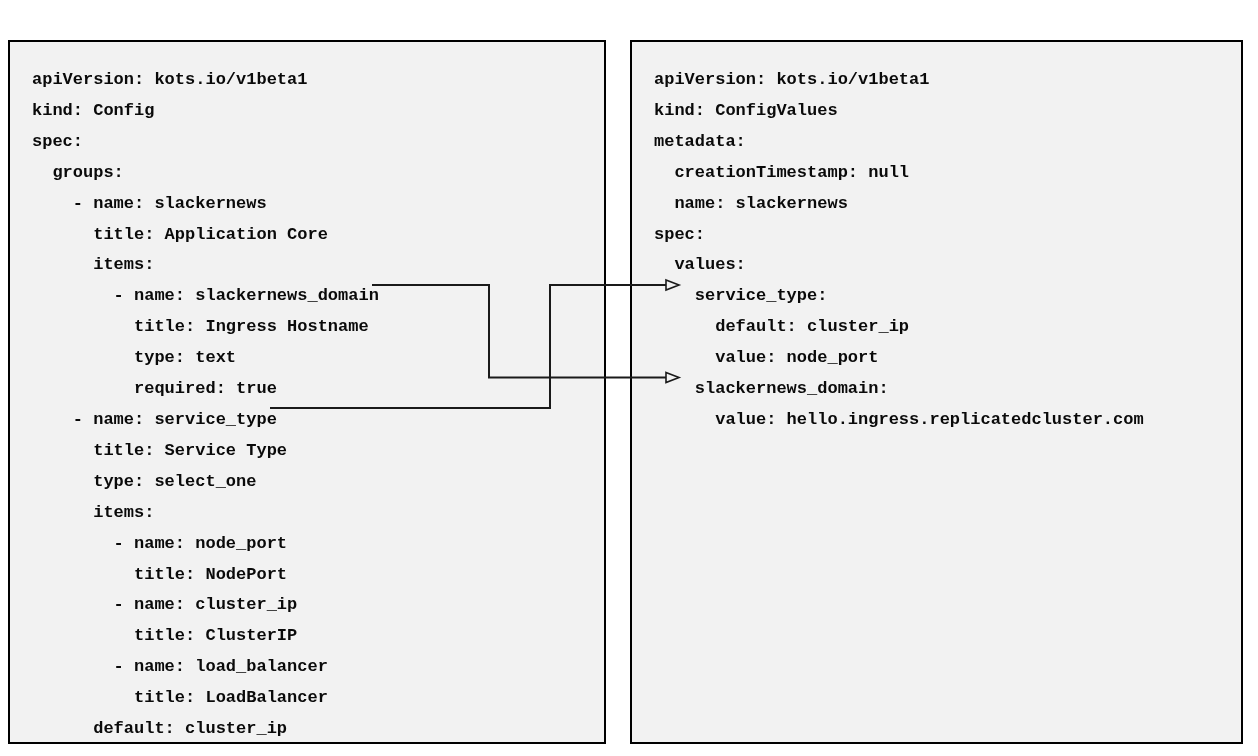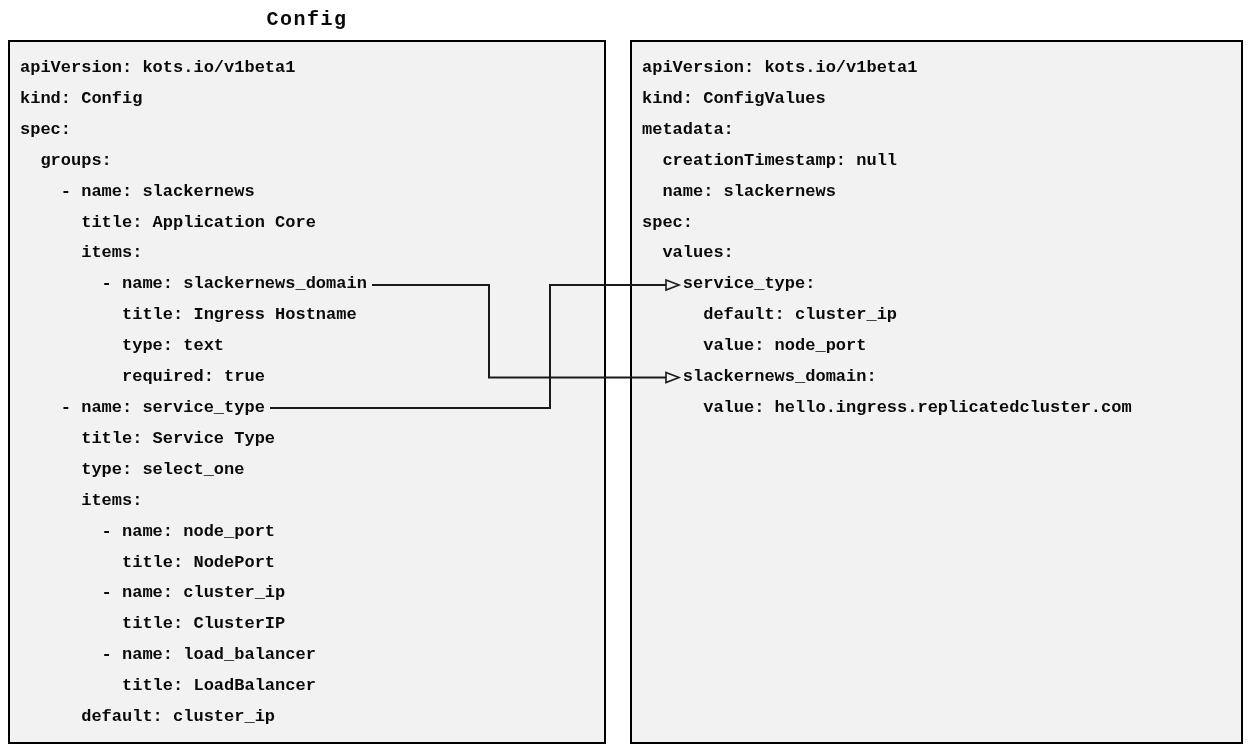--- a/index.html
+++ b/index.html
@@ -28,21 +28,21 @@
     position: absolute;
     top: 40px;
     height: 704px;
     background: #f2f2f2;
     border: 2px solid #000000;
   }
   #panel-config { left: 8px; width: 598px; }
   #panel-configvalues { left: 630px; width: 613px; }
 
   .code {
-    margin: 0;
+    margin: 12px;
     padding: 11px 0 0 10px;
     font-family: "Liberation Mono", "DejaVu Sans Mono", monospace;
     font-weight: bold;
     font-size: 17px;
     line-height: 30.9px;
     color: #0a0a0a;
     white-space: pre;
   }
 
   svg.connectors {
@@ -50,21 +50,20 @@
     left: 0; top: 0;
     width: 1258px; height: 756px;
     pointer-events: none;
   }
 </style>
 </head>
 <body>
 
 <div class="stage">
 
-  <div class="panel-title" id="title-config">Config</div>
 
 
   <div class="panel" id="panel-config">
     <pre class="code">apiVersion: kots.io/v1beta1
 kind: Config
 spec:
   groups:
     - name: slackernews
       title: Application Core
       items:

